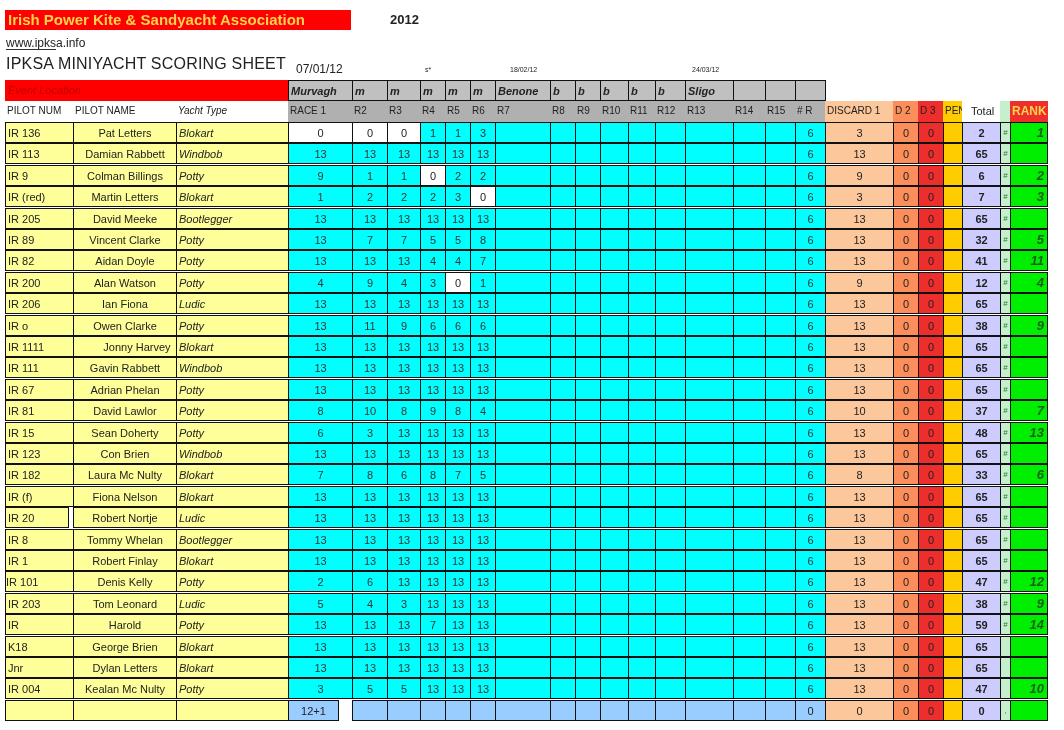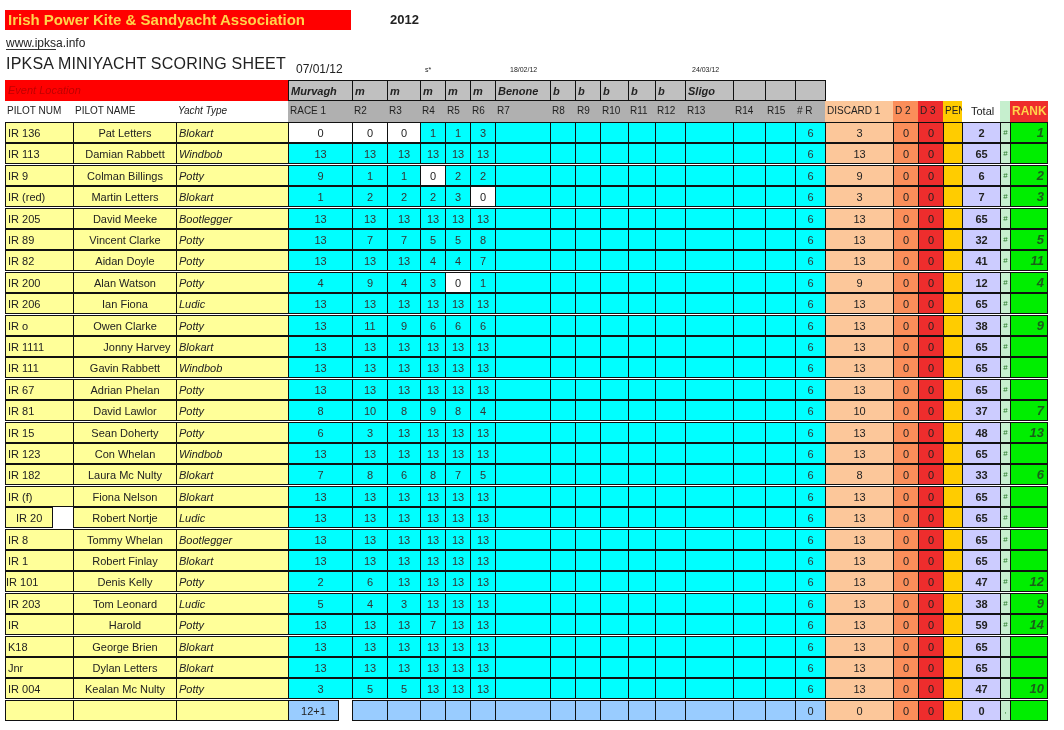--- a/index.html
+++ b/index.html
@@ -471,21 +471,21 @@
     <div class="cell cy b c" style="left: 765px; width: 31px; top: 422px;"></div>
     <div class="cell cy b c" style="left: 795px; width: 31px; top: 422px;">6</div>
     <div class="cell pe b c" style="left: 825px; width: 69px; top: 422px;">13</div>
     <div class="cell or b c" style="left: 893px; width: 26px; top: 422px;">0</div>
     <div class="cell rd b c" style="left: 918px; width: 26px; top: 422px;">0</div>
     <div class="cell go b c" style="left: 943px; width: 20px; top: 422px;"></div>
     <div class="cell lv b c" style="left: 962px; width: 39px; top: 422px; font-weight: bold;">48</div>
     <div class="cell lg b c" style="left: 1000px; width: 11px; top: 422px;">#</div>
     <div class="cell gn b" style="left: 1010px; width: 38px; top: 422px;">13</div>
     <div class="cell yl b" style="left: 5px; width: 69px; top: 443px; padding-left: 2px;">IR 123</div>
-    <div class="cell yl b c" style="left: 73px; width: 104px; top: 443px;">Con Whelan</div>
+    <div class="cell yl b c" style="left: 73px; width: 104px; top: 443px;">Con Brien</div>
     <div class="cell yl b it" style="left: 176px; width: 113px; top: 443px; padding-left: 2px;">Windbob</div>
     <div class="cell cy b c" style="left: 288px; width: 65px; top: 443px;">13</div>
     <div class="cell cy b c" style="left: 352px; width: 36px; top: 443px;">13</div>
     <div class="cell cy b c" style="left: 387px; width: 34px; top: 443px;">13</div>
     <div class="cell cy b c" style="left: 420px; width: 26px; top: 443px;">13</div>
     <div class="cell cy b c" style="left: 445px; width: 26px; top: 443px;">13</div>
     <div class="cell cy b c" style="left: 470px; width: 26px; top: 443px;">13</div>
     <div class="cell cy b c" style="left: 495px; width: 56px; top: 443px;"></div>
     <div class="cell cy b c" style="left: 550px; width: 26px; top: 443px;"></div>
     <div class="cell cy b c" style="left: 575px; width: 26px; top: 443px;"></div>
@@ -548,21 +548,21 @@
     <div class="cell cy b c" style="left: 733px; width: 33px; top: 486px;"></div>
     <div class="cell cy b c" style="left: 765px; width: 31px; top: 486px;"></div>
     <div class="cell cy b c" style="left: 795px; width: 31px; top: 486px;">6</div>
     <div class="cell pe b c" style="left: 825px; width: 69px; top: 486px;">13</div>
     <div class="cell or b c" style="left: 893px; width: 26px; top: 486px;">0</div>
     <div class="cell rd b c" style="left: 918px; width: 26px; top: 486px;">0</div>
     <div class="cell go b c" style="left: 943px; width: 20px; top: 486px;"></div>
     <div class="cell lv b c" style="left: 962px; width: 39px; top: 486px; font-weight: bold;">65</div>
     <div class="cell lg b c" style="left: 1000px; width: 11px; top: 486px;">#</div>
     <div class="cell gn b" style="left: 1010px; width: 38px; top: 486px;"></div>
-    <div class="cell yl b" style="left: 5px; width: 48px; top: 507px; padding-left: 10px;">IR 20</div>
+    <div class="cell yl b" style="left: 5px; width: 64px; top: 507px; padding-left: 2px;">IR 20</div>
     <div class="cell yl b c" style="left: 73px; width: 104px; top: 507px;">Robert Nortje</div>
     <div class="cell yl b it" style="left: 176px; width: 113px; top: 507px; padding-left: 2px;">Ludic</div>
     <div class="cell cy b c" style="left: 288px; width: 65px; top: 507px;">13</div>
     <div class="cell cy b c" style="left: 352px; width: 36px; top: 507px;">13</div>
     <div class="cell cy b c" style="left: 387px; width: 34px; top: 507px;">13</div>
     <div class="cell cy b c" style="left: 420px; width: 26px; top: 507px;">13</div>
     <div class="cell cy b c" style="left: 445px; width: 26px; top: 507px;">13</div>
     <div class="cell cy b c" style="left: 470px; width: 26px; top: 507px;">13</div>
     <div class="cell cy b c" style="left: 495px; width: 56px; top: 507px;"></div>
     <div class="cell cy b c" style="left: 550px; width: 26px; top: 507px;"></div>

